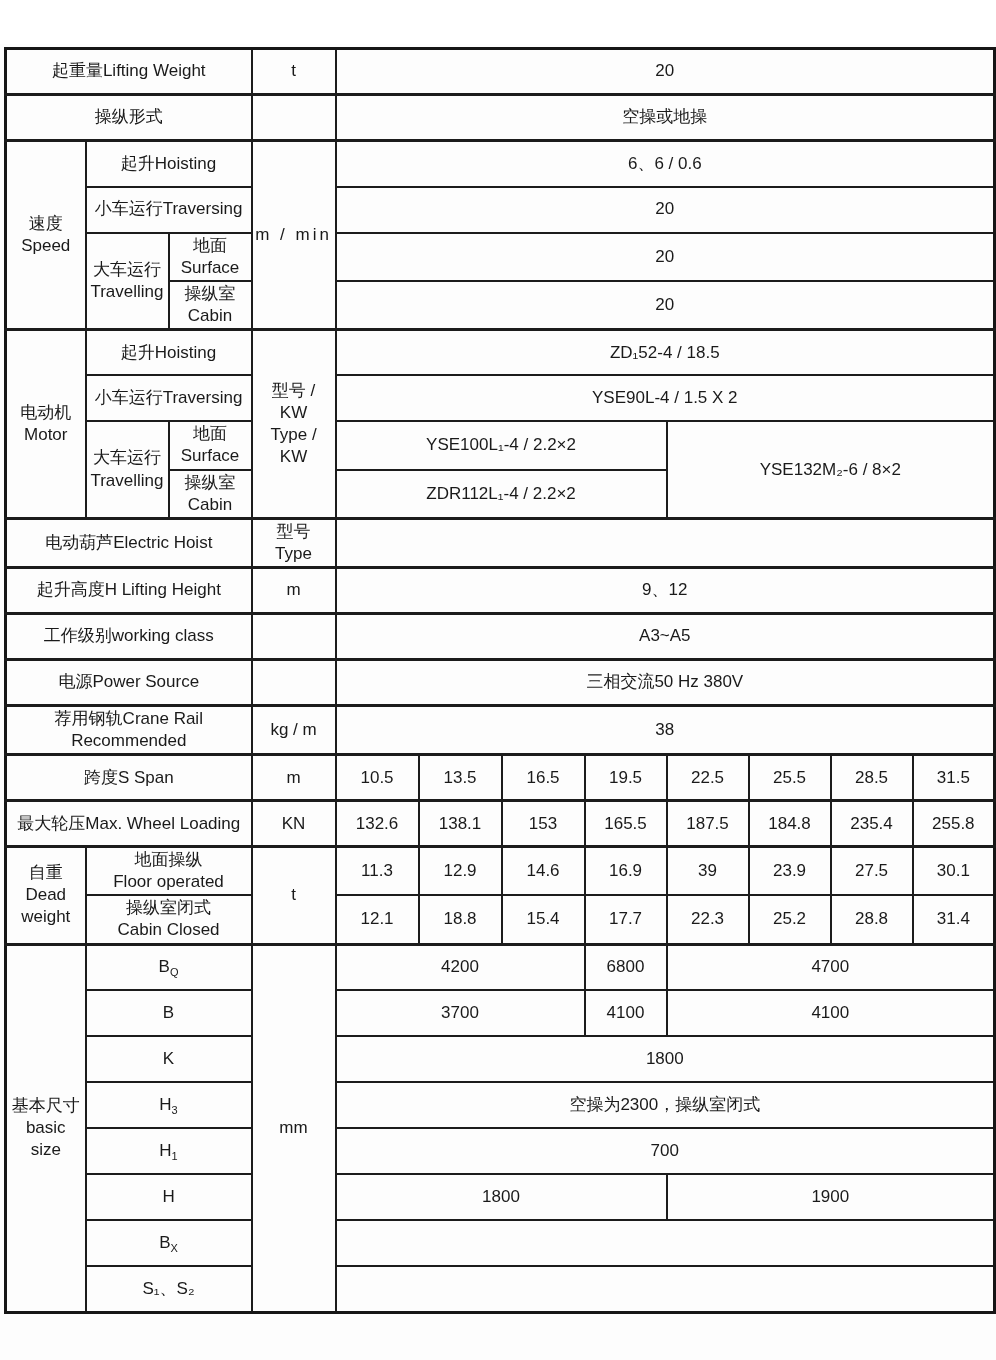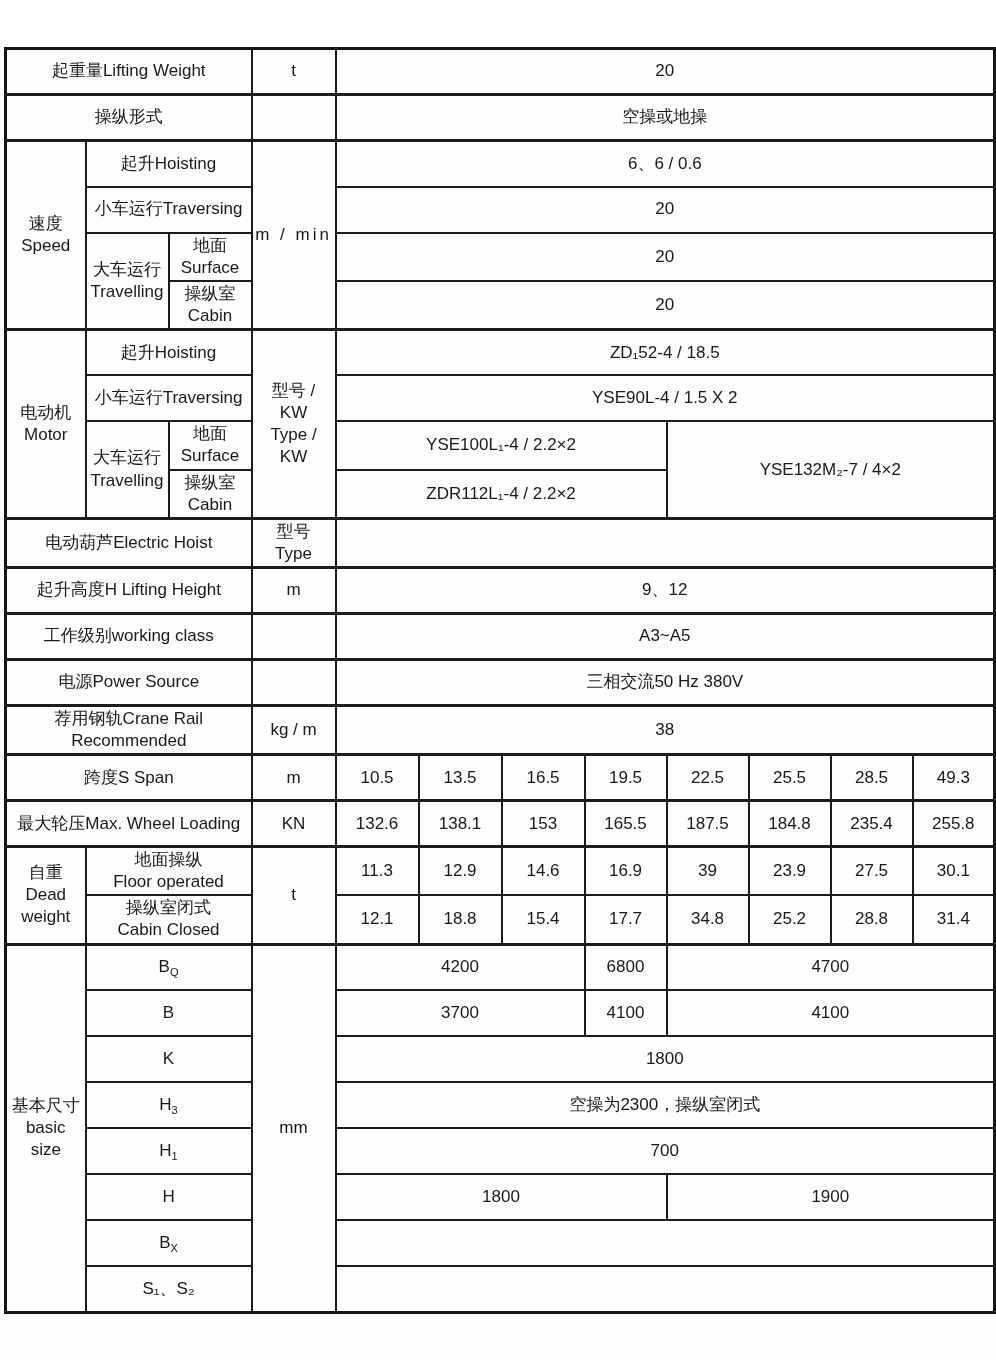--- a/index.html
+++ b/index.html
@@ -109,21 +109,21 @@
     <tr>
       <td colspan="2">小车运行Traversing</td>
       <td colspan="8">YSE90L-4 / 1.5 X 2</td>
     </tr>
     <tr>
       <td rowspan="2">大车运行
 Travelling</td>
       <td>地面
 Surface</td>
       <td colspan="4">YSE100L₁-4 / 2.2×2</td>
-      <td colspan="4" rowspan="2">YSE132M₂-7 / 4×2</td>
+      <td colspan="4" rowspan="2">YSE132M₂-6 / 8×2</td>
     </tr>
     <tr>
       <td>操纵室
 Cabin</td>
       <td colspan="4">ZDR112L₁-4 / 2.2×2</td>
     </tr>
 
     <tr class="gb">
       <td colspan="3">电动葫芦Electric Hoist</td>
       <td>型号
@@ -159,21 +159,21 @@
     <tr class="gb">
       <td colspan="3">跨度S Span</td>
       <td>m</td>
       <td>10.5</td>
       <td>13.5</td>
       <td>16.5</td>
       <td>19.5</td>
       <td>22.5</td>
       <td>25.5</td>
       <td>28.5</td>
-      <td>49.3</td>
+      <td>31.5</td>
     </tr>
 
     <tr class="gb">
       <td colspan="3">最大轮压Max. Wheel Loading</td>
       <td>KN</td>
       <td>132.6</td>
       <td>138.1</td>
       <td>153</td>
       <td>165.5</td>
       <td>187.5</td>
@@ -198,21 +198,21 @@
       <td>27.5</td>
       <td>30.1</td>
     </tr>
     <tr>
       <td colspan="2">操纵室闭式
 Cabin Closed</td>
       <td>12.1</td>
       <td>18.8</td>
       <td>15.4</td>
       <td>17.7</td>
-      <td>34.8</td>
+      <td>22.3</td>
       <td>25.2</td>
       <td>28.8</td>
       <td>31.4</td>
     </tr>
 
     <tr class="gb">
       <td rowspan="8">基本尺寸
 basic size</td>
       <td colspan="2"><span>B</span><sub>Q</sub></td>
       <td rowspan="8">mm</td>

